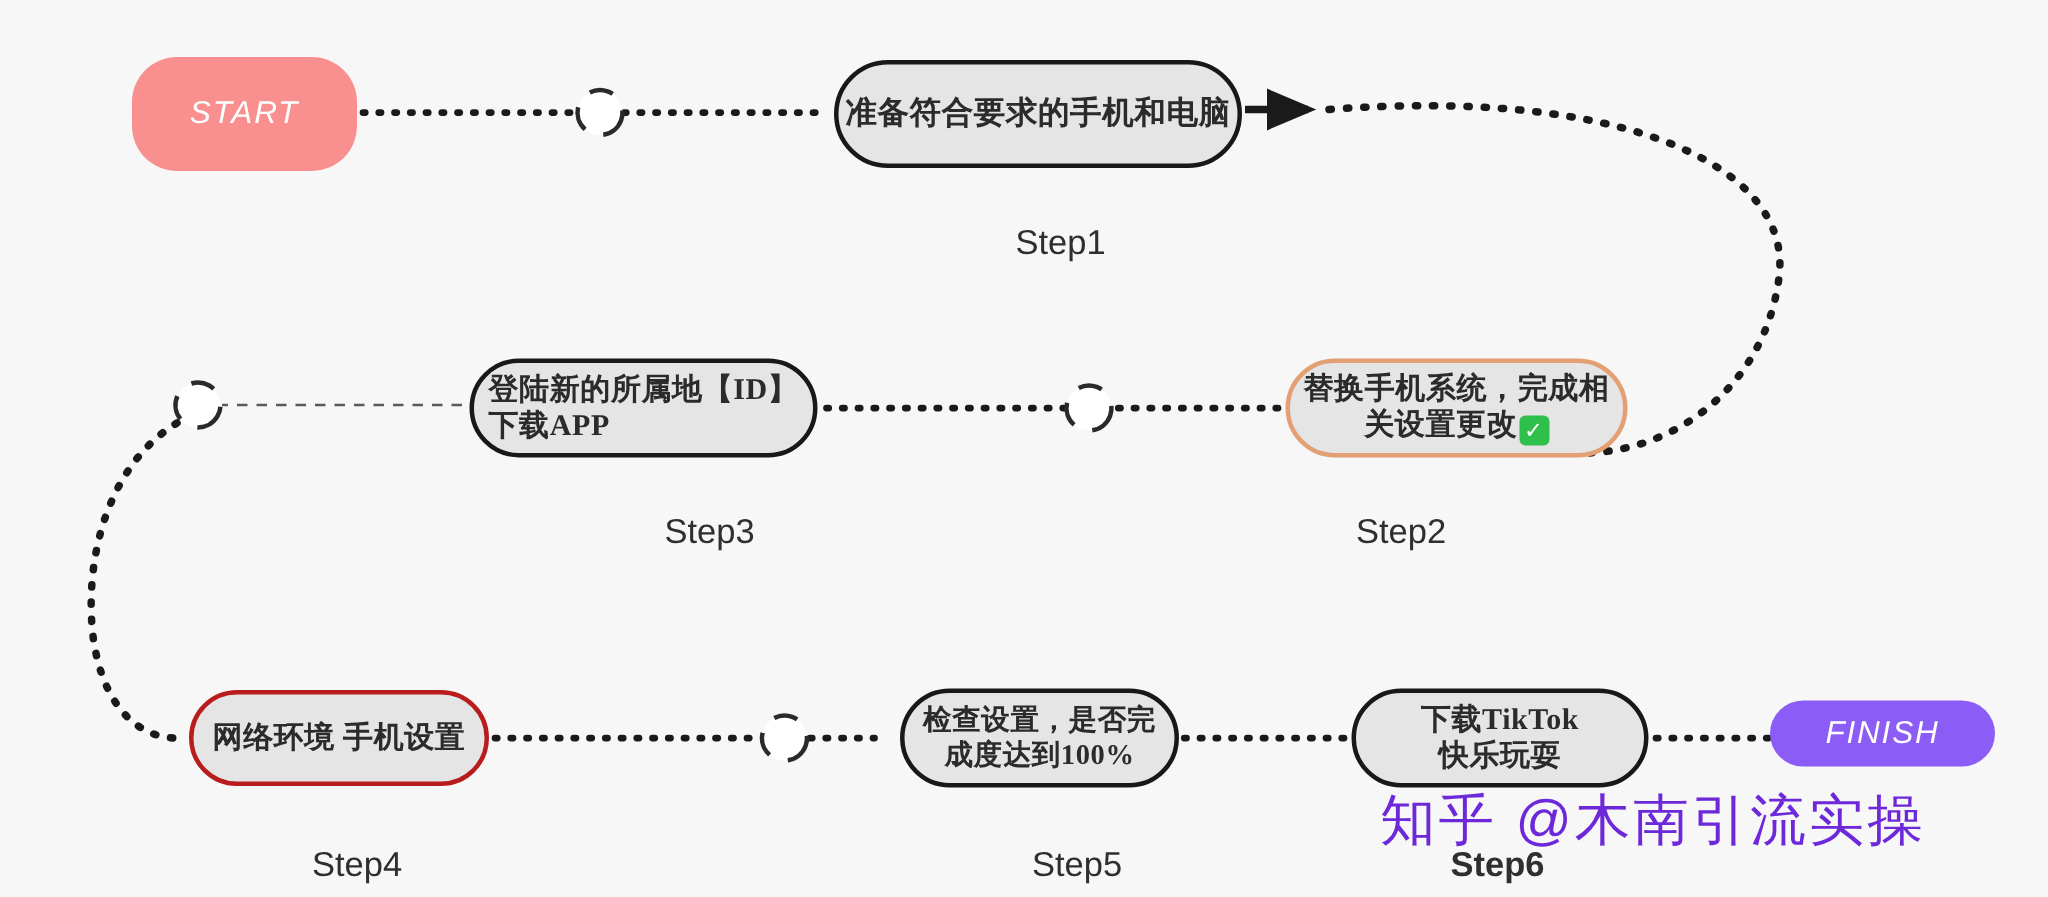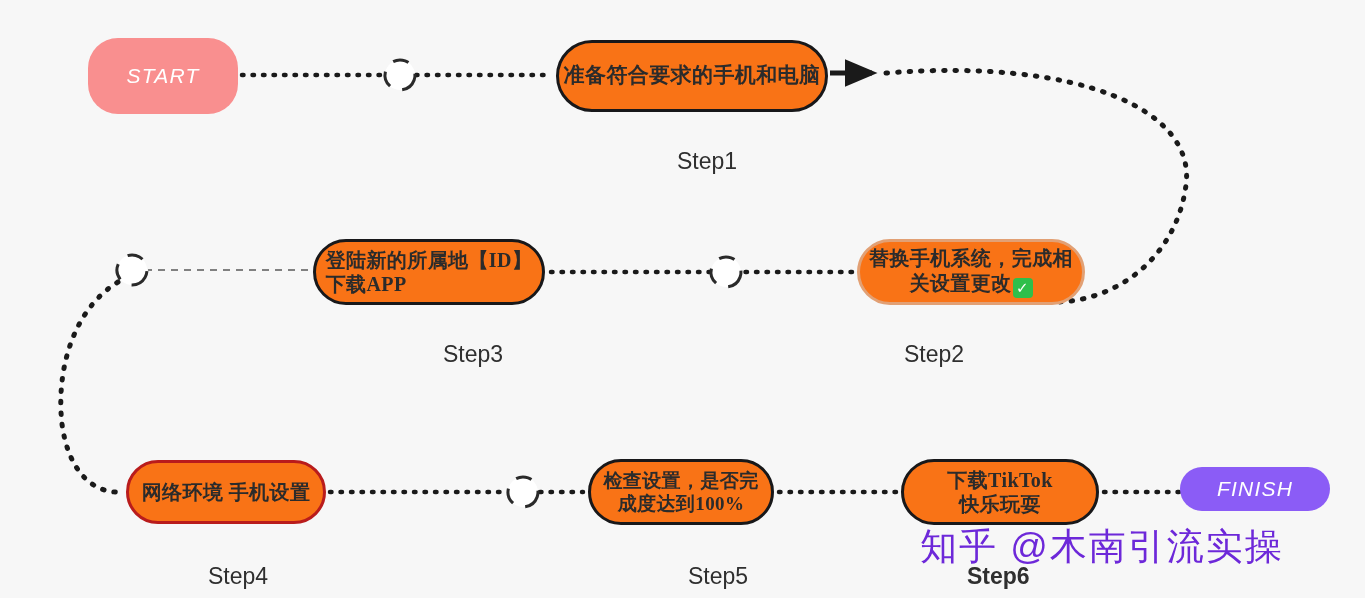--- a/index.html
+++ b/index.html
@@ -27,21 +27,21 @@
     height: 598px;
     pointer-events: none;
   }
 
   .node {
     position: absolute;
     box-sizing: border-box;
     display: flex;
     align-items: center;
     justify-content: center;
-    background: #f97316;
+    background: #e5e5e5;
     border-radius: 40px;
     z-index: 5;
   }
   .node .node-text {
     font-family: "Liberation Serif", serif;
     font-weight: bold;
     color: #2B2B2B;
     line-height: 1.22;
     white-space: pre-line;
     letter-spacing: 0.4px;
@@ -88,21 +88,21 @@
   }
   #node-step2 .node-text { font-size: 20px; text-align: center; }
 
   #node-step4 {
     left: 126px; top: 460px; width: 200px; height: 64px;
     border: 3px solid #b91c1c;
   }
   #node-step4 .node-text { font-size: 20px; text-align: center; }
 
   #node-step5 {
-    left: 588px; top: 459px; width: 186px; height: 66px;
+    left: 600px; top: 459px; width: 186px; height: 66px;
     border: 3.5px solid #18181A;
   }
   #node-step5 .node-text { font-size: 19px; text-align: center; }
 
   #node-step6 {
     left: 901px; top: 459px; width: 198px; height: 66px;
     border: 3.5px solid #18181A;
   }
   #node-step6 .node-text { font-size: 20px; text-align: center; }
 

